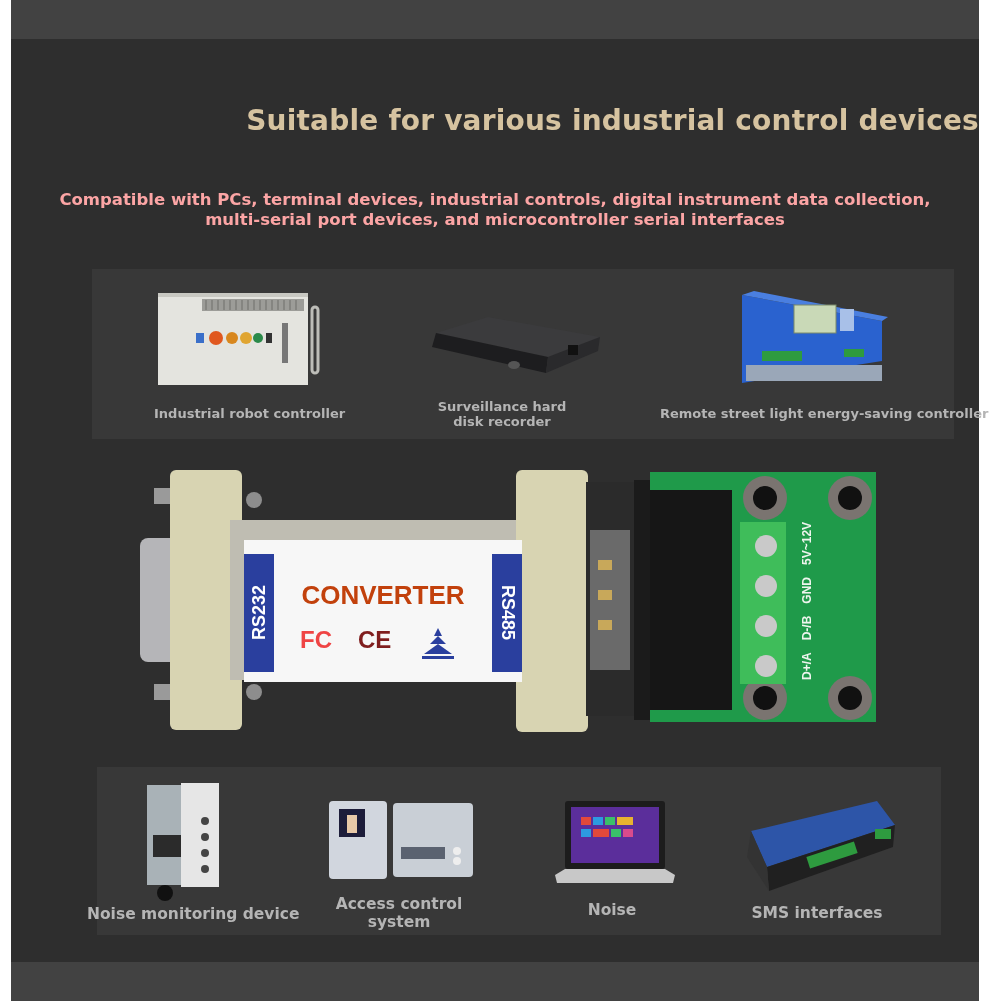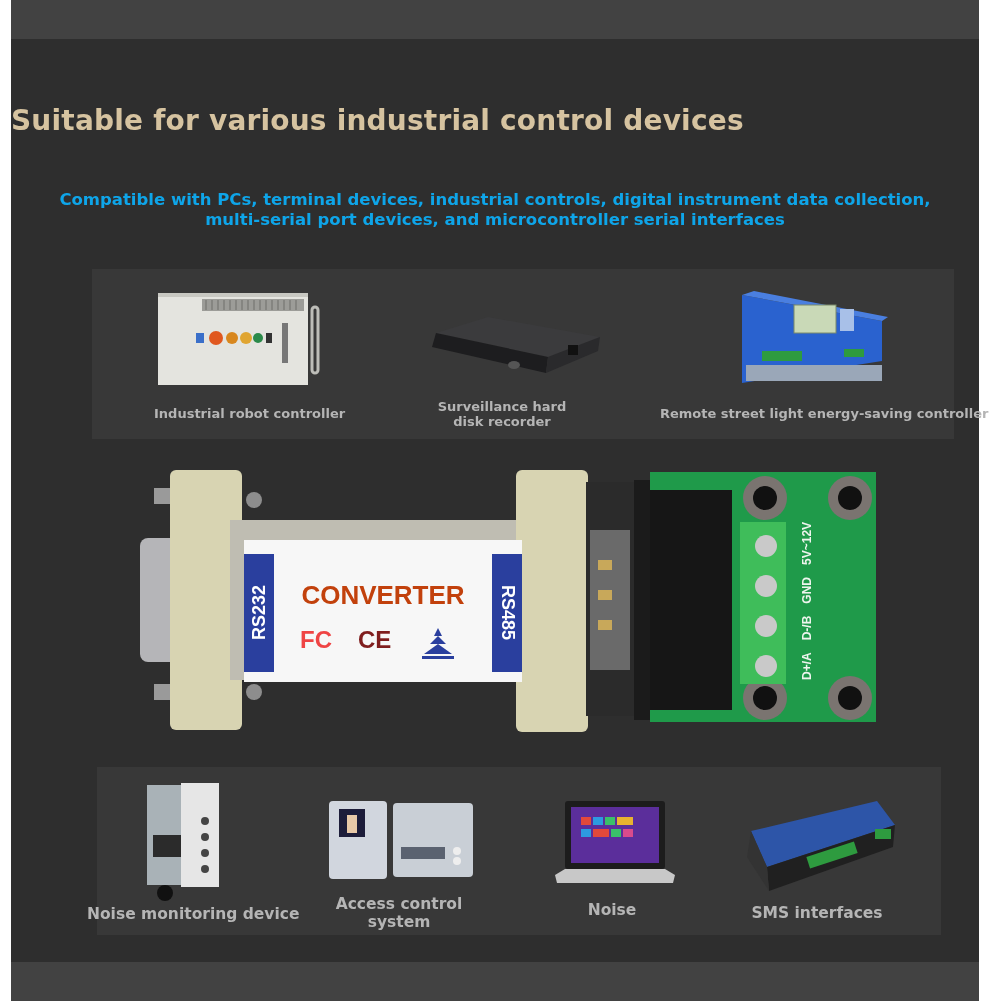--- a/index.html
+++ b/index.html
@@ -1,21 +1,21 @@
 <!DOCTYPE html>
 <html><head>
 <meta charset="utf-8">
 <style>
   html,body{margin:0;padding:0;background:#ffffff;}
   body{width:1001px;height:1001px;position:relative;overflow:hidden;font-family:"DejaVu Sans",sans-serif;}
   .frame{position:absolute;left:11px;top:0;width:968px;height:1001px;background:#2e2e2e;}
   .band-top{position:absolute;left:0;top:0;width:968px;height:39px;background:#424242;}
   .band-bottom{position:absolute;left:0;top:962px;width:968px;height:39px;background:#424242;}
-  .title{position:absolute;left:0;width:968px;top:104px;text-align:left;font-size:28px;font-weight:bold;color:#d6c3a0;letter-spacing:0.2px;}
-  .subtitle{position:absolute;left:20px;width:928px;top:190px;text-align:center;font-size:16.5px;font-weight:bold;color:#0ea5e9;line-height:20px;}
+  .title{position:absolute;left:0;width:968px;top:104px;text-align:right;font-size:28px;font-weight:bold;color:#d6c3a0;letter-spacing:0.2px;}
+  .subtitle{position:absolute;left:20px;width:928px;top:190px;text-align:center;font-size:16.5px;font-weight:bold;color:#fca5a5;line-height:20px;}
   .panel{position:absolute;background:#383838;}
   .panel-top{left:81px;top:269px;width:862px;height:170px;}
   .panel-bottom{left:86px;top:767px;width:844px;height:168px;}
   .device{position:absolute;text-align:center;}
   .device .img{position:absolute;}
   .device .label{position:absolute;font-size:13px;font-weight:bold;color:#b5b5b5;text-align:center;line-height:15px;white-space:nowrap;}
   .label.big{font-size:15.5px;line-height:18px;}
   
   .converter{position:absolute;left:130px;top:460px;width:760px;height:280px;}
 </style>

